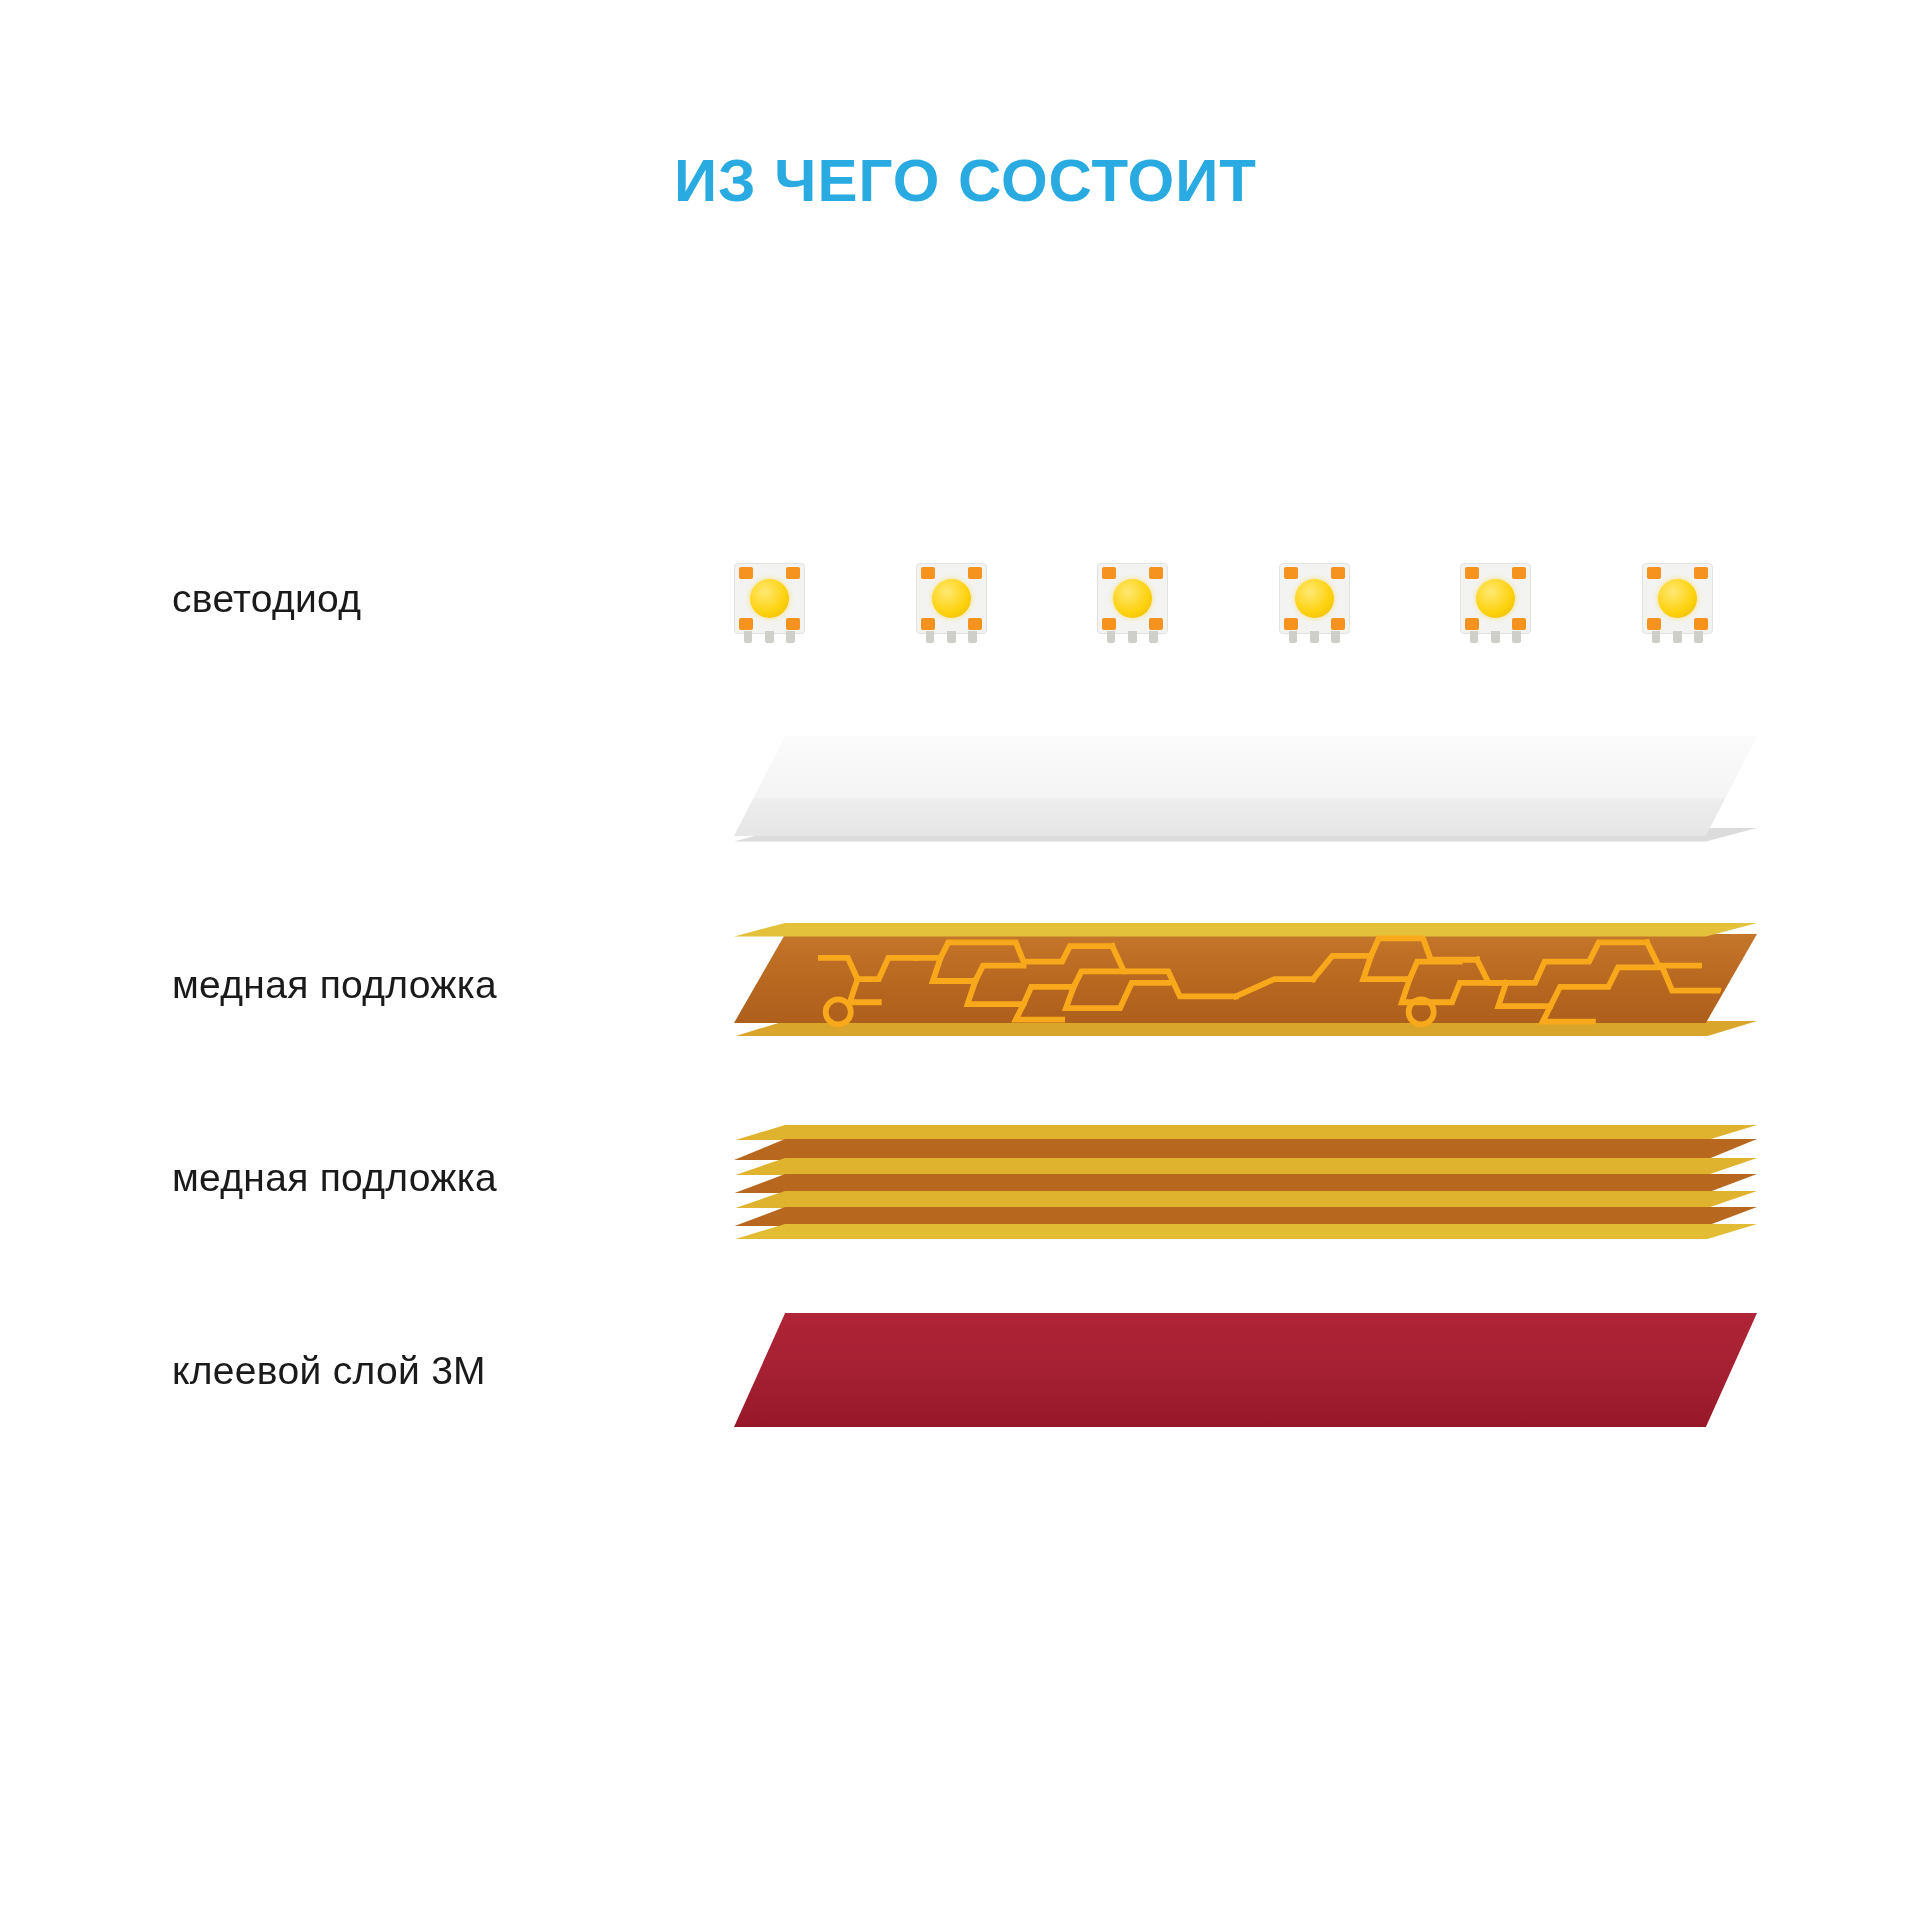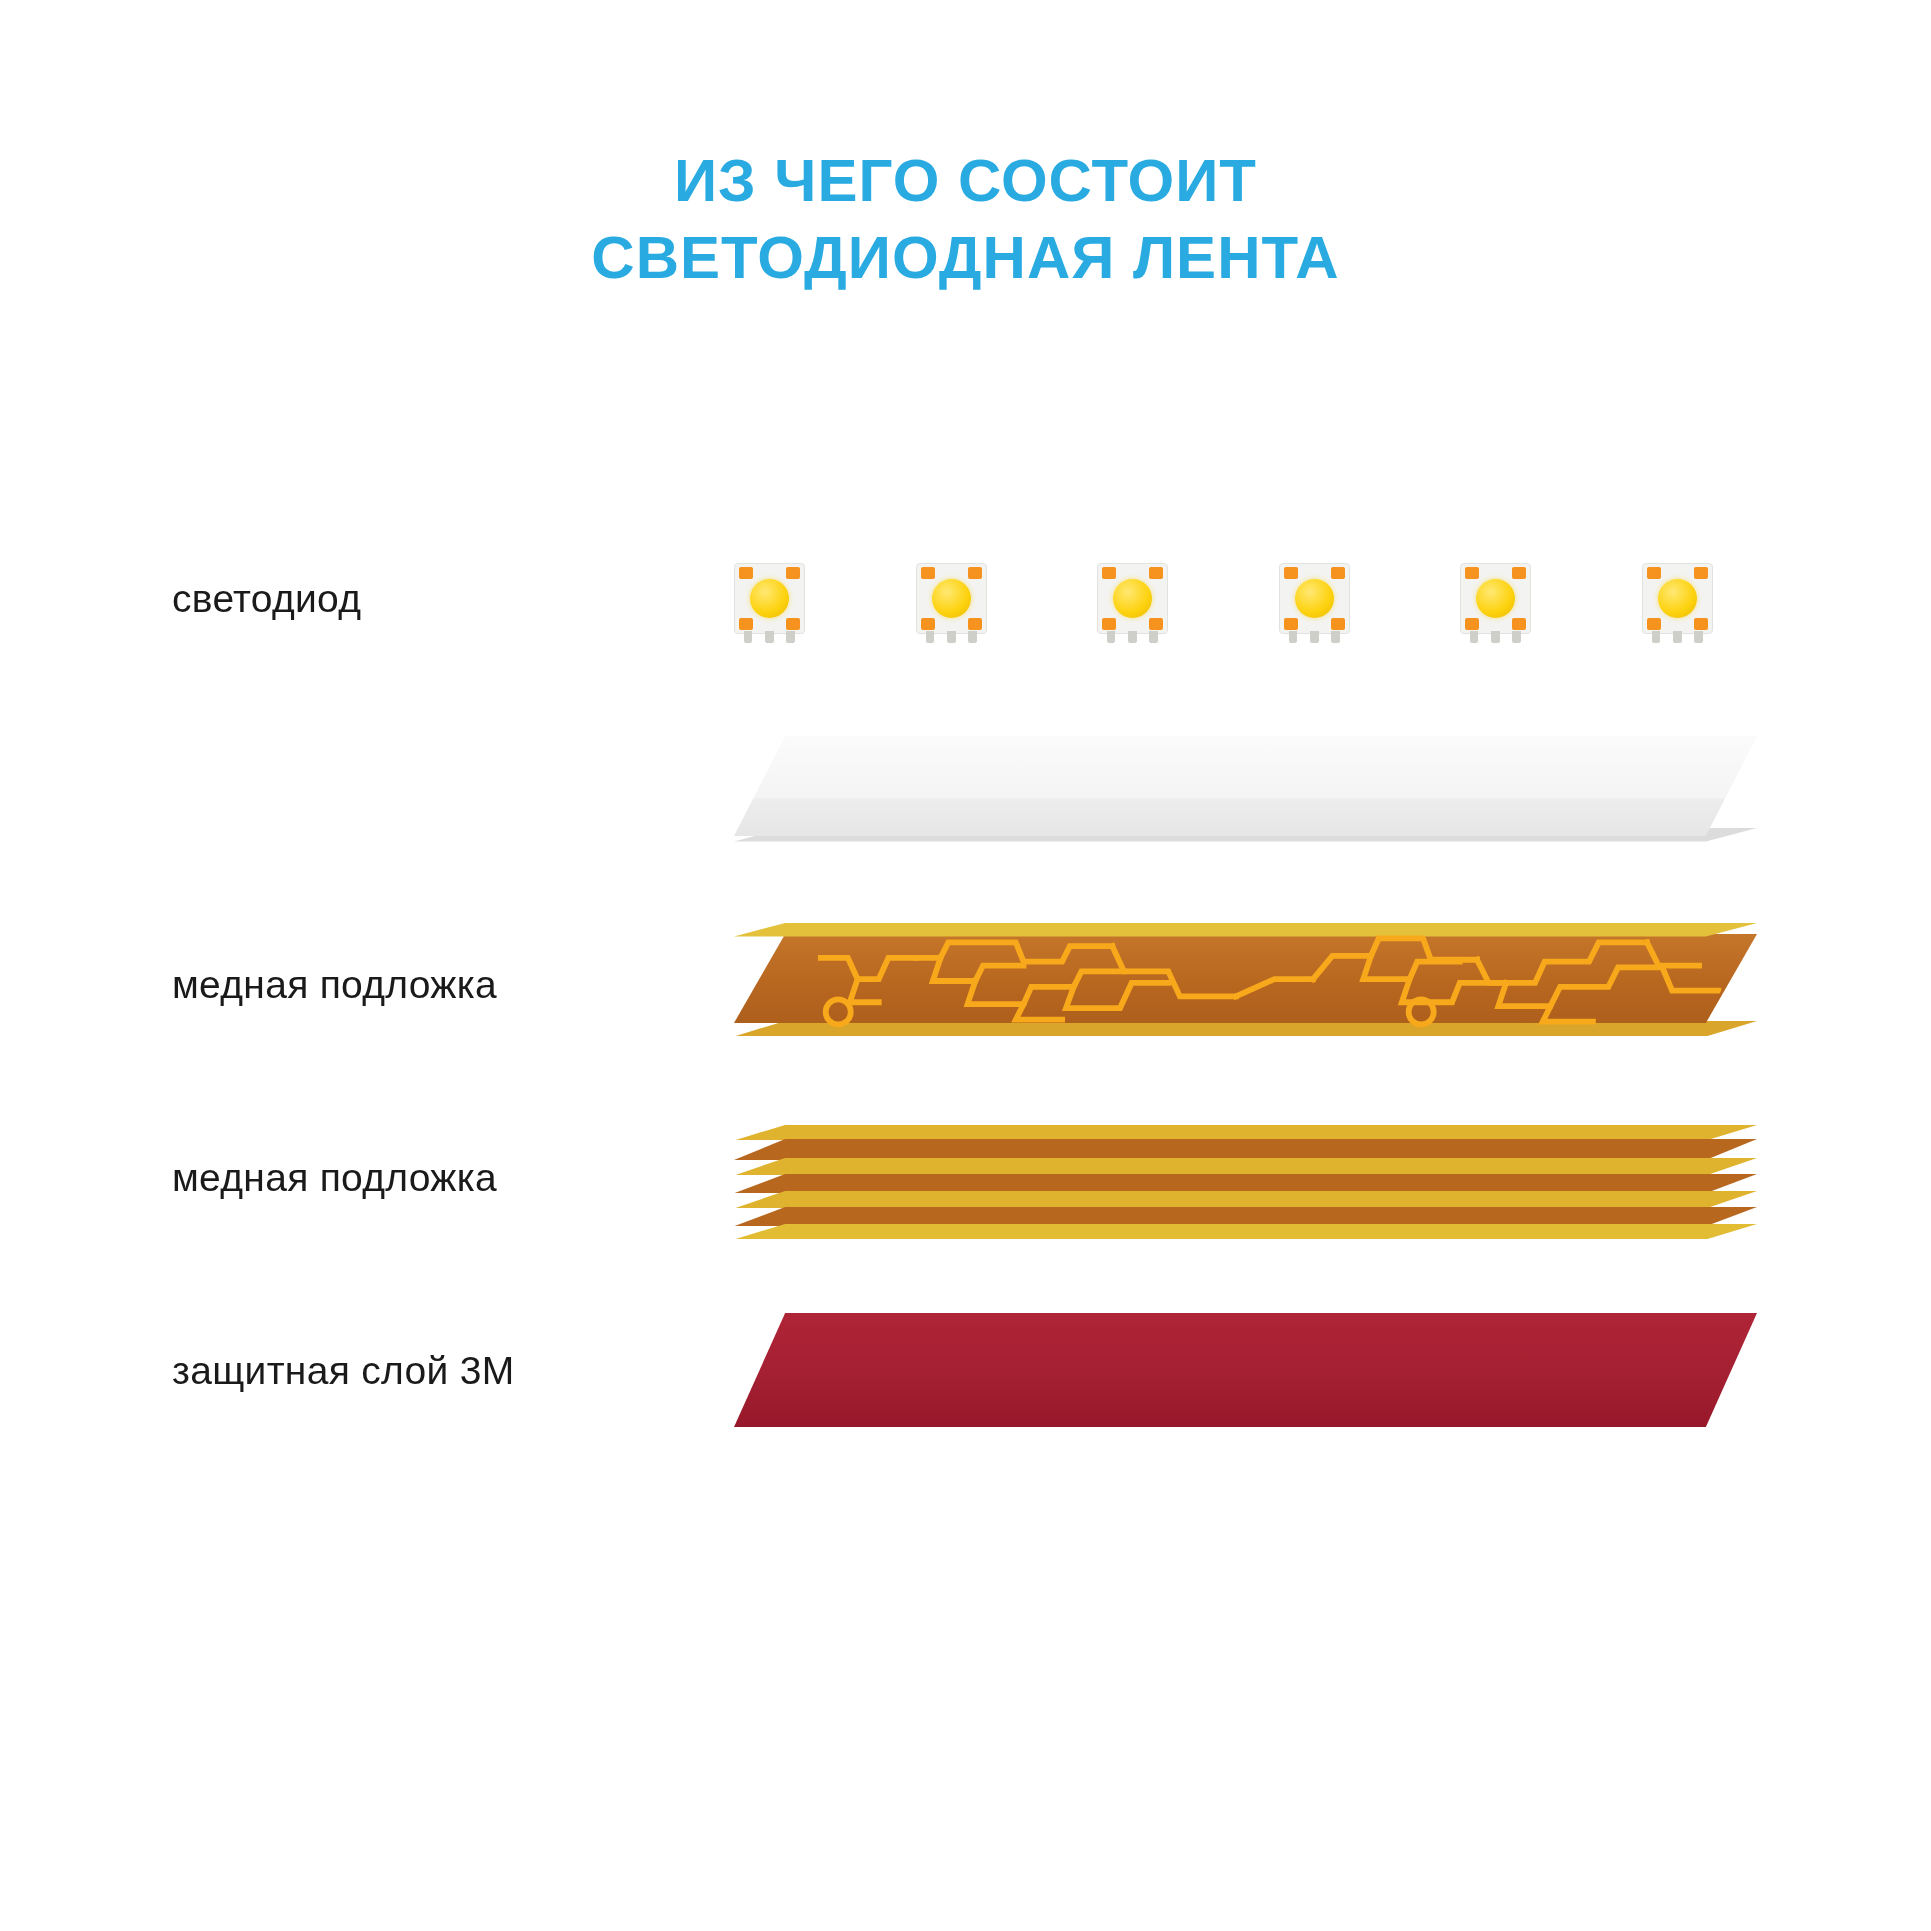--- a/index.html
+++ b/index.html
@@ -196,21 +196,20 @@
     background: linear-gradient(180deg, #b02437 0%, #a21f31 60%, #97182a 100%);
   }
 </style>
 </head>
 <body>
 
 <div class="page">
 
   <div class="title">
     <span class="line">ИЗ ЧЕГО СОСТОИТ</span>
-    <span class="line">СВЕТОДИОДНАЯ ЛЕНТА</span>
   </div>
 
   <div class="layers">
 
     <div class="row">
       <div class="row-label">светодиод</div>
       <div class="row-art">
         <div class="led-strip">
           <div class="led" style="left:0px;">
             <div class="body"></div>
@@ -340,21 +339,21 @@
           <div class="band b3"></div>
           <div class="band b4"></div>
           <div class="band b5"></div>
           <div class="band b6"></div>
           <div class="band b7"></div>
         </div>
       </div>
     </div>
 
     <div class="row">
-      <div class="row-label">защитная слой 3М</div>
+      <div class="row-label">клеевой слой 3М</div>
       <div class="row-art">
         <div class="slab-wrap">
           <div class="slab adhesive"></div>
         </div>
       </div>
     </div>
 
   </div>
 </div>
 

